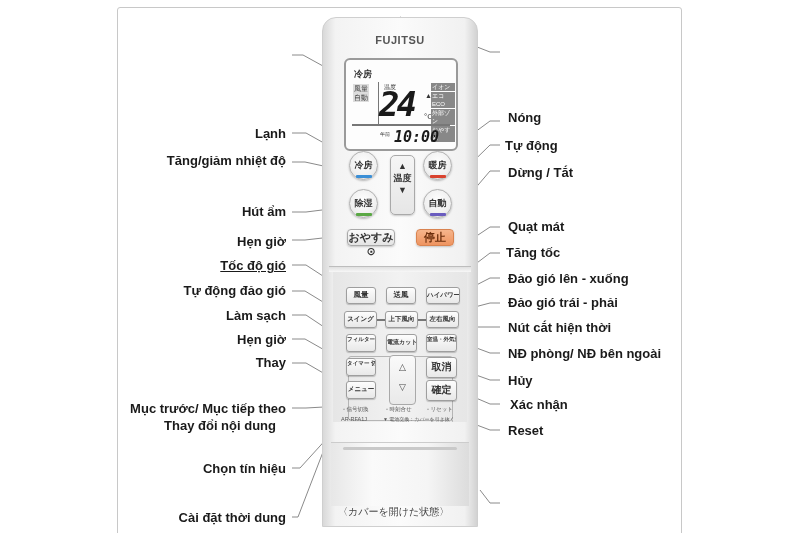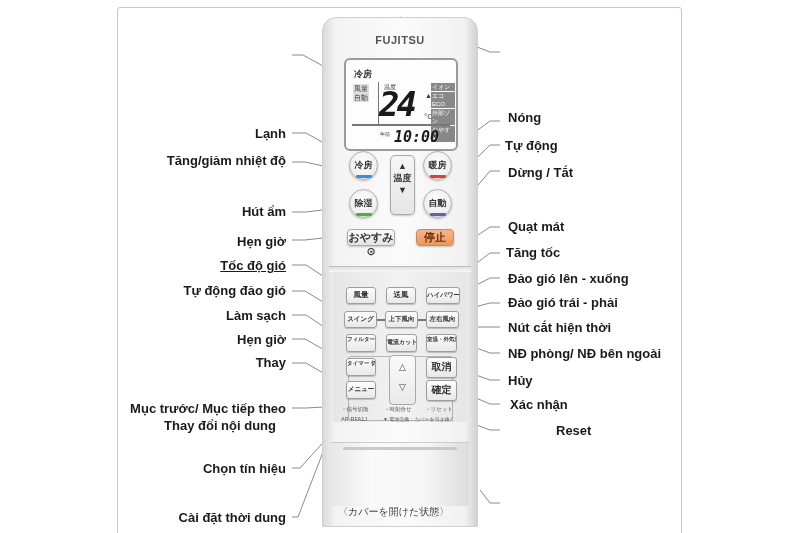--- a/index.html
+++ b/index.html
@@ -105,21 +105,21 @@
 <div class="label" style="left:505px; top:138px;">Tự động</div>
 <div class="label" style="left:508px; top:165px;">Dừng / Tắt</div>
 <div class="label" style="left:508px; top:219px;">Quạt mát</div>
 <div class="label" style="left:506px; top:245px;">Tăng tốc</div>
 <div class="label" style="left:508px; top:271px;">Đảo gió lên - xuống</div>
 <div class="label" style="left:508px; top:295px;">Đảo gió trái - phải</div>
 <div class="label" style="left:508px; top:320px;">Nút cắt hiện thời</div>
 <div class="label" style="left:508px; top:346px;">NĐ phòng/ NĐ bên ngoài</div>
 <div class="label" style="left:508px; top:373px;">Hủy</div>
 <div class="label" style="left:510px; top:397px;">Xác nhận</div>
-<div class="label" style="left:508px; top:423px;margin-left:48px;">Reset</div>
+<div class="label" style="left:508px; top:423px;">Reset</div>
 
 <div class="remote">
   <div class="brand">FUJITSU</div>
 
   <div class="lcd">
     <div class="mode">冷房</div>
     <div class="fan">風量</div>
     <div class="fan" style="top:33px;">自動</div>
     <div class="vdiv"></div>
     <div class="tlabel">温度</div>

